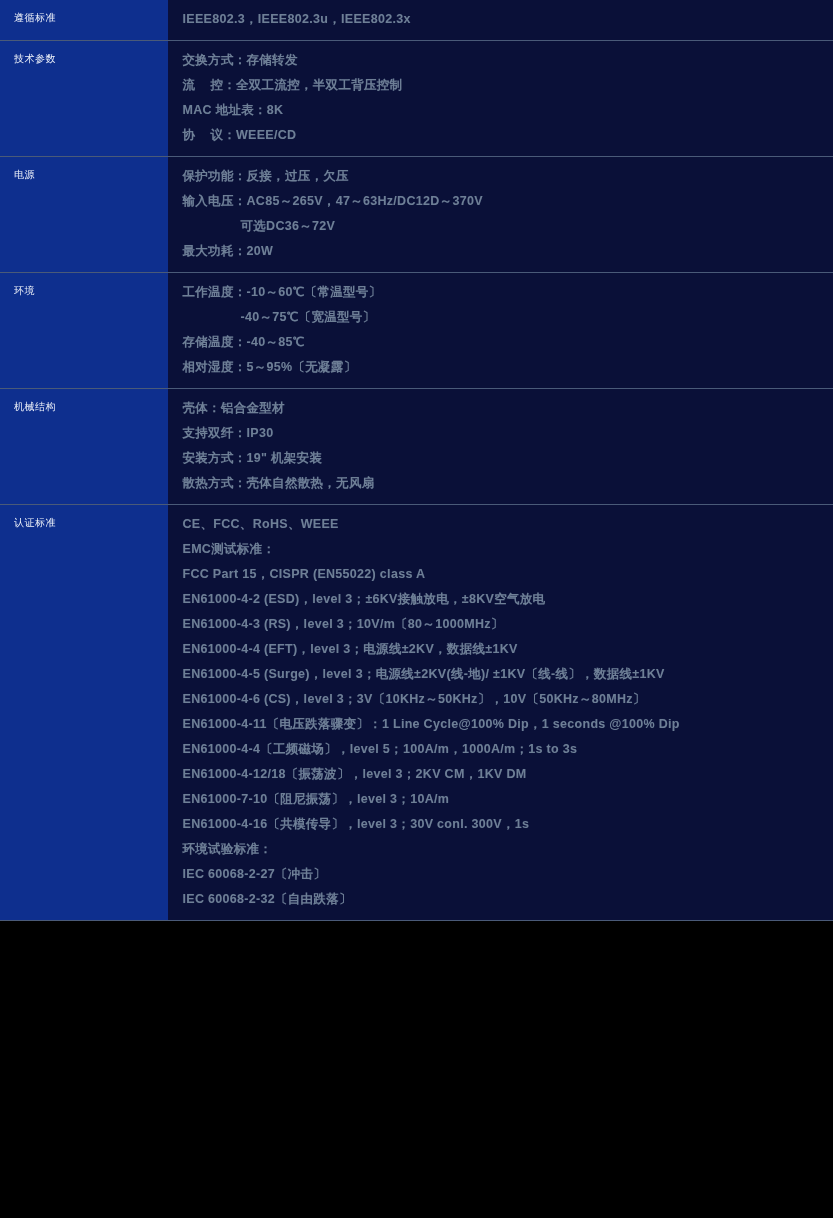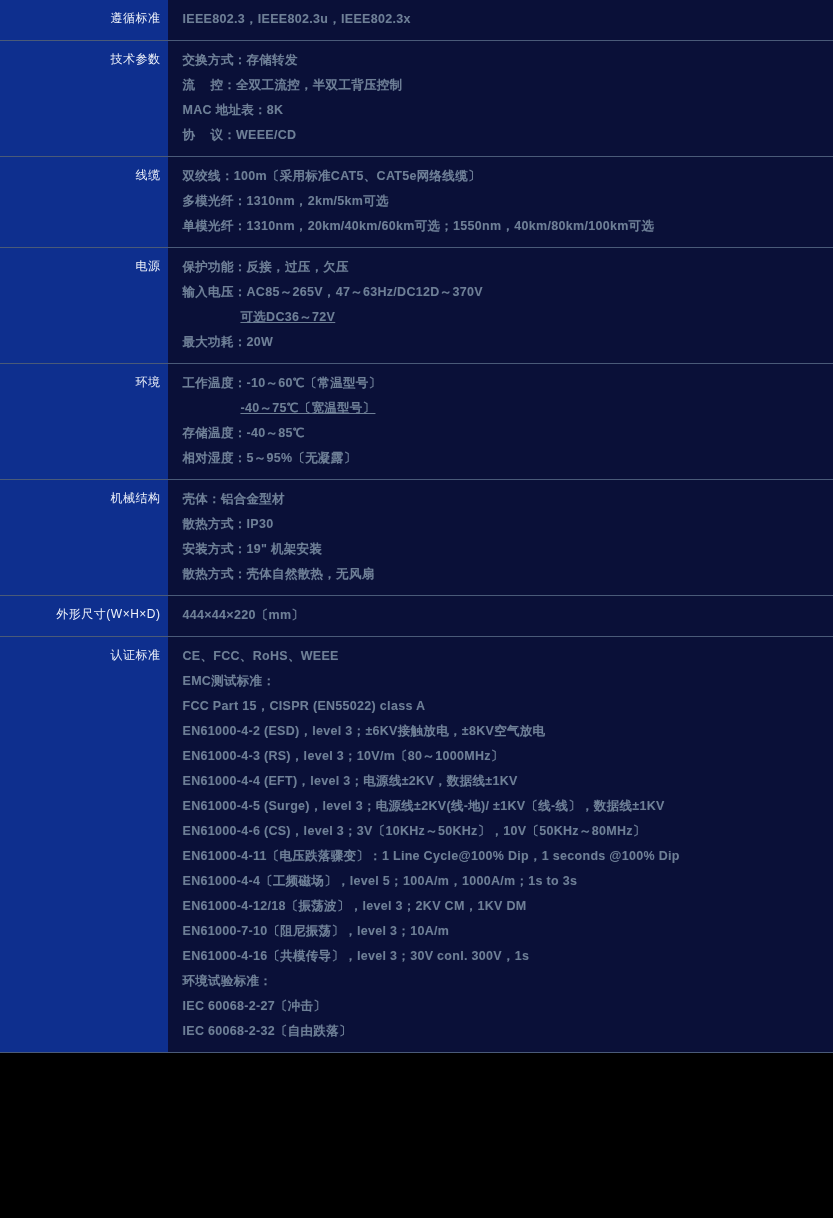--- a/index.html
+++ b/index.html
@@ -26,44 +26,42 @@
     background: #0a0f3c;
   }
   .spec-table td {
     vertical-align: top;
     border-bottom: 1px solid #4a5a78;
     padding: 0;
   }
   td.label-cell {
     background: #0e2f8e;
     color: #eef2fa;
-    font-size: 12px;
+    font-size: 10px;
     line-height: 18px;
-    padding: 9px 7px 9px 14px;
+    padding: 9px 13px 9px 14px;
     border-right: 1px solid #0a0f3c;
     letter-spacing: 0.5px;
-    text-align: right;
   }
   td.value-cell {
     background: #0a1038;
     color: #6c7c92;
     font-size: 12.5px;
     line-height: 25px;
     padding: 7px 26px 8px 14px;
     letter-spacing: 0.3px;
   }
   .value-cell .line {
     white-space: pre;
     font-weight: bold;
     color: #6e7f96;
     text-shadow: 0 0 1px rgba(120,140,170,0.25);
   }
   .value-cell .line.indent {
     padding-left: 58px;
-    text-decoration: underline;
   }
   .label-cell span { display: block; }
 </style>
 </head>
 <body>
 
 <table class="spec-table">
   <colgroup>
     <col class="label-col">
     <col class="value-col">
@@ -83,30 +81,20 @@
         </td>
         <td class="value-cell">
           <div class="line">交换方式：存储转发</div>
           <div class="line">流    控：全双工流控，半双工背压控制</div>
           <div class="line">MAC 地址表：8K</div>
           <div class="line">协    议：WEEE/CD</div>
         </td>
       </tr>
       <tr>
         <td class="label-cell">
-          <span>线缆</span>
-        </td>
-        <td class="value-cell">
-          <div class="line">双绞线：100m〔采用标准CAT5、CAT5e网络线缆〕</div>
-          <div class="line">多模光纤：1310nm，2km/5km可选</div>
-          <div class="line">单模光纤：1310nm，20km/40km/60km可选；1550nm，40km/80km/100km可选</div>
-        </td>
-      </tr>
-      <tr>
-        <td class="label-cell">
           <span>电源</span>
         </td>
         <td class="value-cell">
           <div class="line">保护功能：反接，过压，欠压</div>
           <div class="line">输入电压：AC85～265V，47～63Hz/DC12D～370V</div>
           <div class="line indent">可选DC36～72V</div>
           <div class="line">最大功耗：20W</div>
         </td>
       </tr>
       <tr>
@@ -119,31 +107,23 @@
           <div class="line">存储温度：-40～85℃</div>
           <div class="line">相对湿度：5～95%〔无凝露〕</div>
         </td>
       </tr>
       <tr>
         <td class="label-cell">
           <span>机械结构</span>
         </td>
         <td class="value-cell">
           <div class="line">壳体：铝合金型材</div>
-          <div class="line">散热方式：IP30</div>
+          <div class="line">支持双纤：IP30</div>
           <div class="line">安装方式：19" 机架安装</div>
           <div class="line">散热方式：壳体自然散热，无风扇</div>
-        </td>
-      </tr>
-      <tr>
-        <td class="label-cell">
-          <span>外形尺寸(W×H×D)</span>
-        </td>
-        <td class="value-cell">
-          <div class="line">444×44×220〔mm〕</div>
         </td>
       </tr>
       <tr>
         <td class="label-cell">
           <span>认证标准</span>
         </td>
         <td class="value-cell">
           <div class="line">CE、FCC、RoHS、WEEE</div>
           <div class="line">EMC测试标准：</div>
           <div class="line">FCC Part 15，CISPR (EN55022) class A</div>

